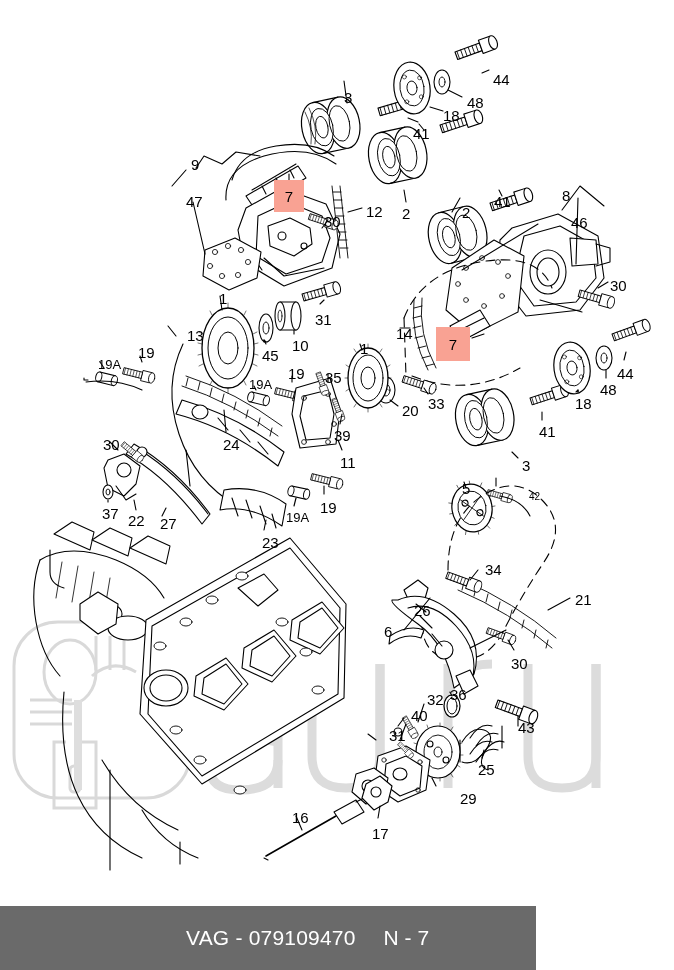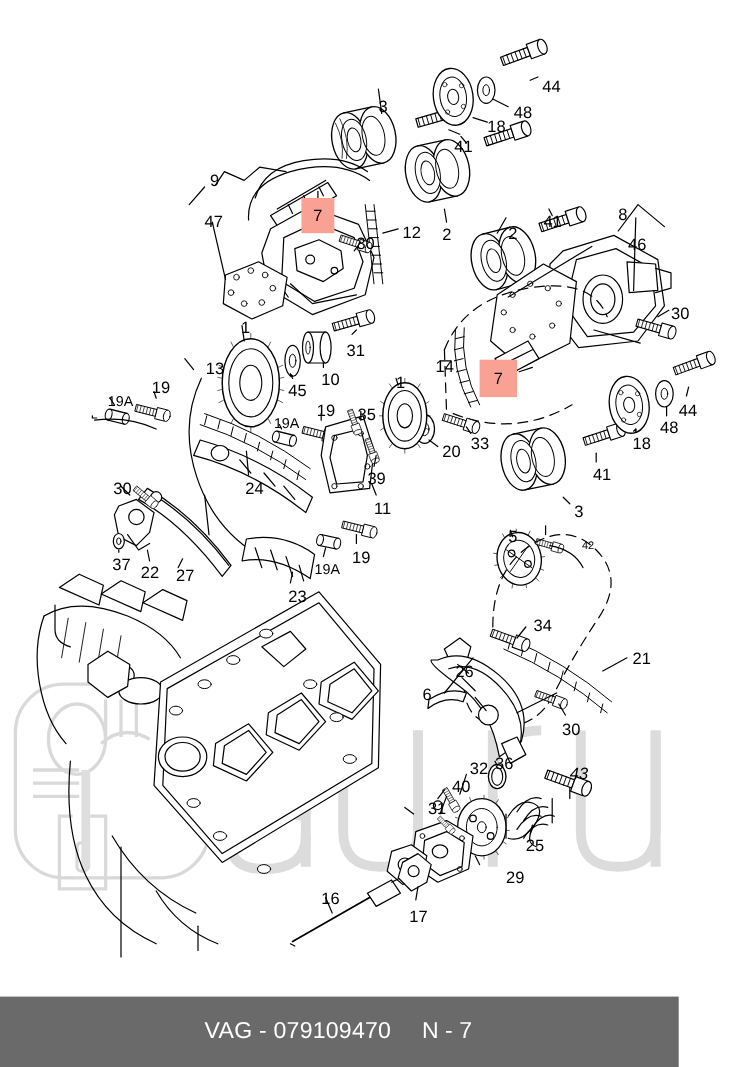--- a/index.html
+++ b/index.html
@@ -30,21 +30,21 @@
   .lbl.sm{font-size:12px;}
   
   .hl{
     position:absolute;z-index:4;
     display:flex;align-items:center;justify-content:center;
     font-family:"Liberation Sans", sans-serif;
     color:#000;font-size:15px;
   }
   
   #footer{
-    position:absolute;left:0;top:906px;width:617px;height:64px;
+    position:absolute;left:0;top:906px;width:536px;height:64px;
     z-index:6;display:flex;align-items:center;
   }
   #footer .ftxt{
     font-family:"Liberation Sans", sans-serif;
     font-size:21px;color:#ffffff;letter-spacing:.2px;
     margin-left:186px;
   }
   #footer .fsec{
     font-family:"Liberation Sans", sans-serif;
     font-size:21px;color:#ffffff;margin-left:28px;
@@ -671,21 +671,21 @@
       <div class="lbl" style="left: 485px; top: 562px; font-size: 15px; text-align: right;">34</div>
       <div class="lbl" style="left: 414px; top: 603px; font-size: 15px;">26</div>
       <div class="lbl" style="left: 384px; top: 624px; font-size: 15px;">6</div>
       <div class="lbl" style="left: 511px; top: 656px; font-size: 15px;">30</div>
       <div class="lbl" style="left: 575px; top: 592px; font-size: 15px;">21</div>
       <div class="lbl" style="left: 450px; top: 687px; font-size: 15px;">36</div>
       <div class="lbl" style="left: 427px; top: 692px; font-size: 15px;">32</div>
       <div class="lbl" style="left: 411px; top: 708px; font-size: 15px;">40</div>
       <div class="lbl" style="left: 389px; top: 728px; font-size: 15px;">31</div>
       <div class="lbl" style="left: 478px; top: 762px; font-size: 15px;">25</div>
-      <div class="lbl" style="left: 518px; top: 696px; font-size: 15px; font-style: italic;">43</div>
+      <div class="lbl" style="left: 518px; top: 720px; font-size: 15px;">43</div>
       <div class="lbl" style="left: 441px; top: 791px; font-size: 15px; margin-left: 19px;">29</div>
       <div class="lbl" style="left: 292px; top: 810px; font-size: 15px;">16</div>
       <div class="lbl" style="left: 372px; top: 826px; font-size: 15px;">17</div>
     </div>
 
   <div id="footer" style="background: rgb(106, 106, 106);">
     <span class="ftxt">VAG - 079109470</span>
     <span class="fsec">N - 7</span>
   </div>
 

